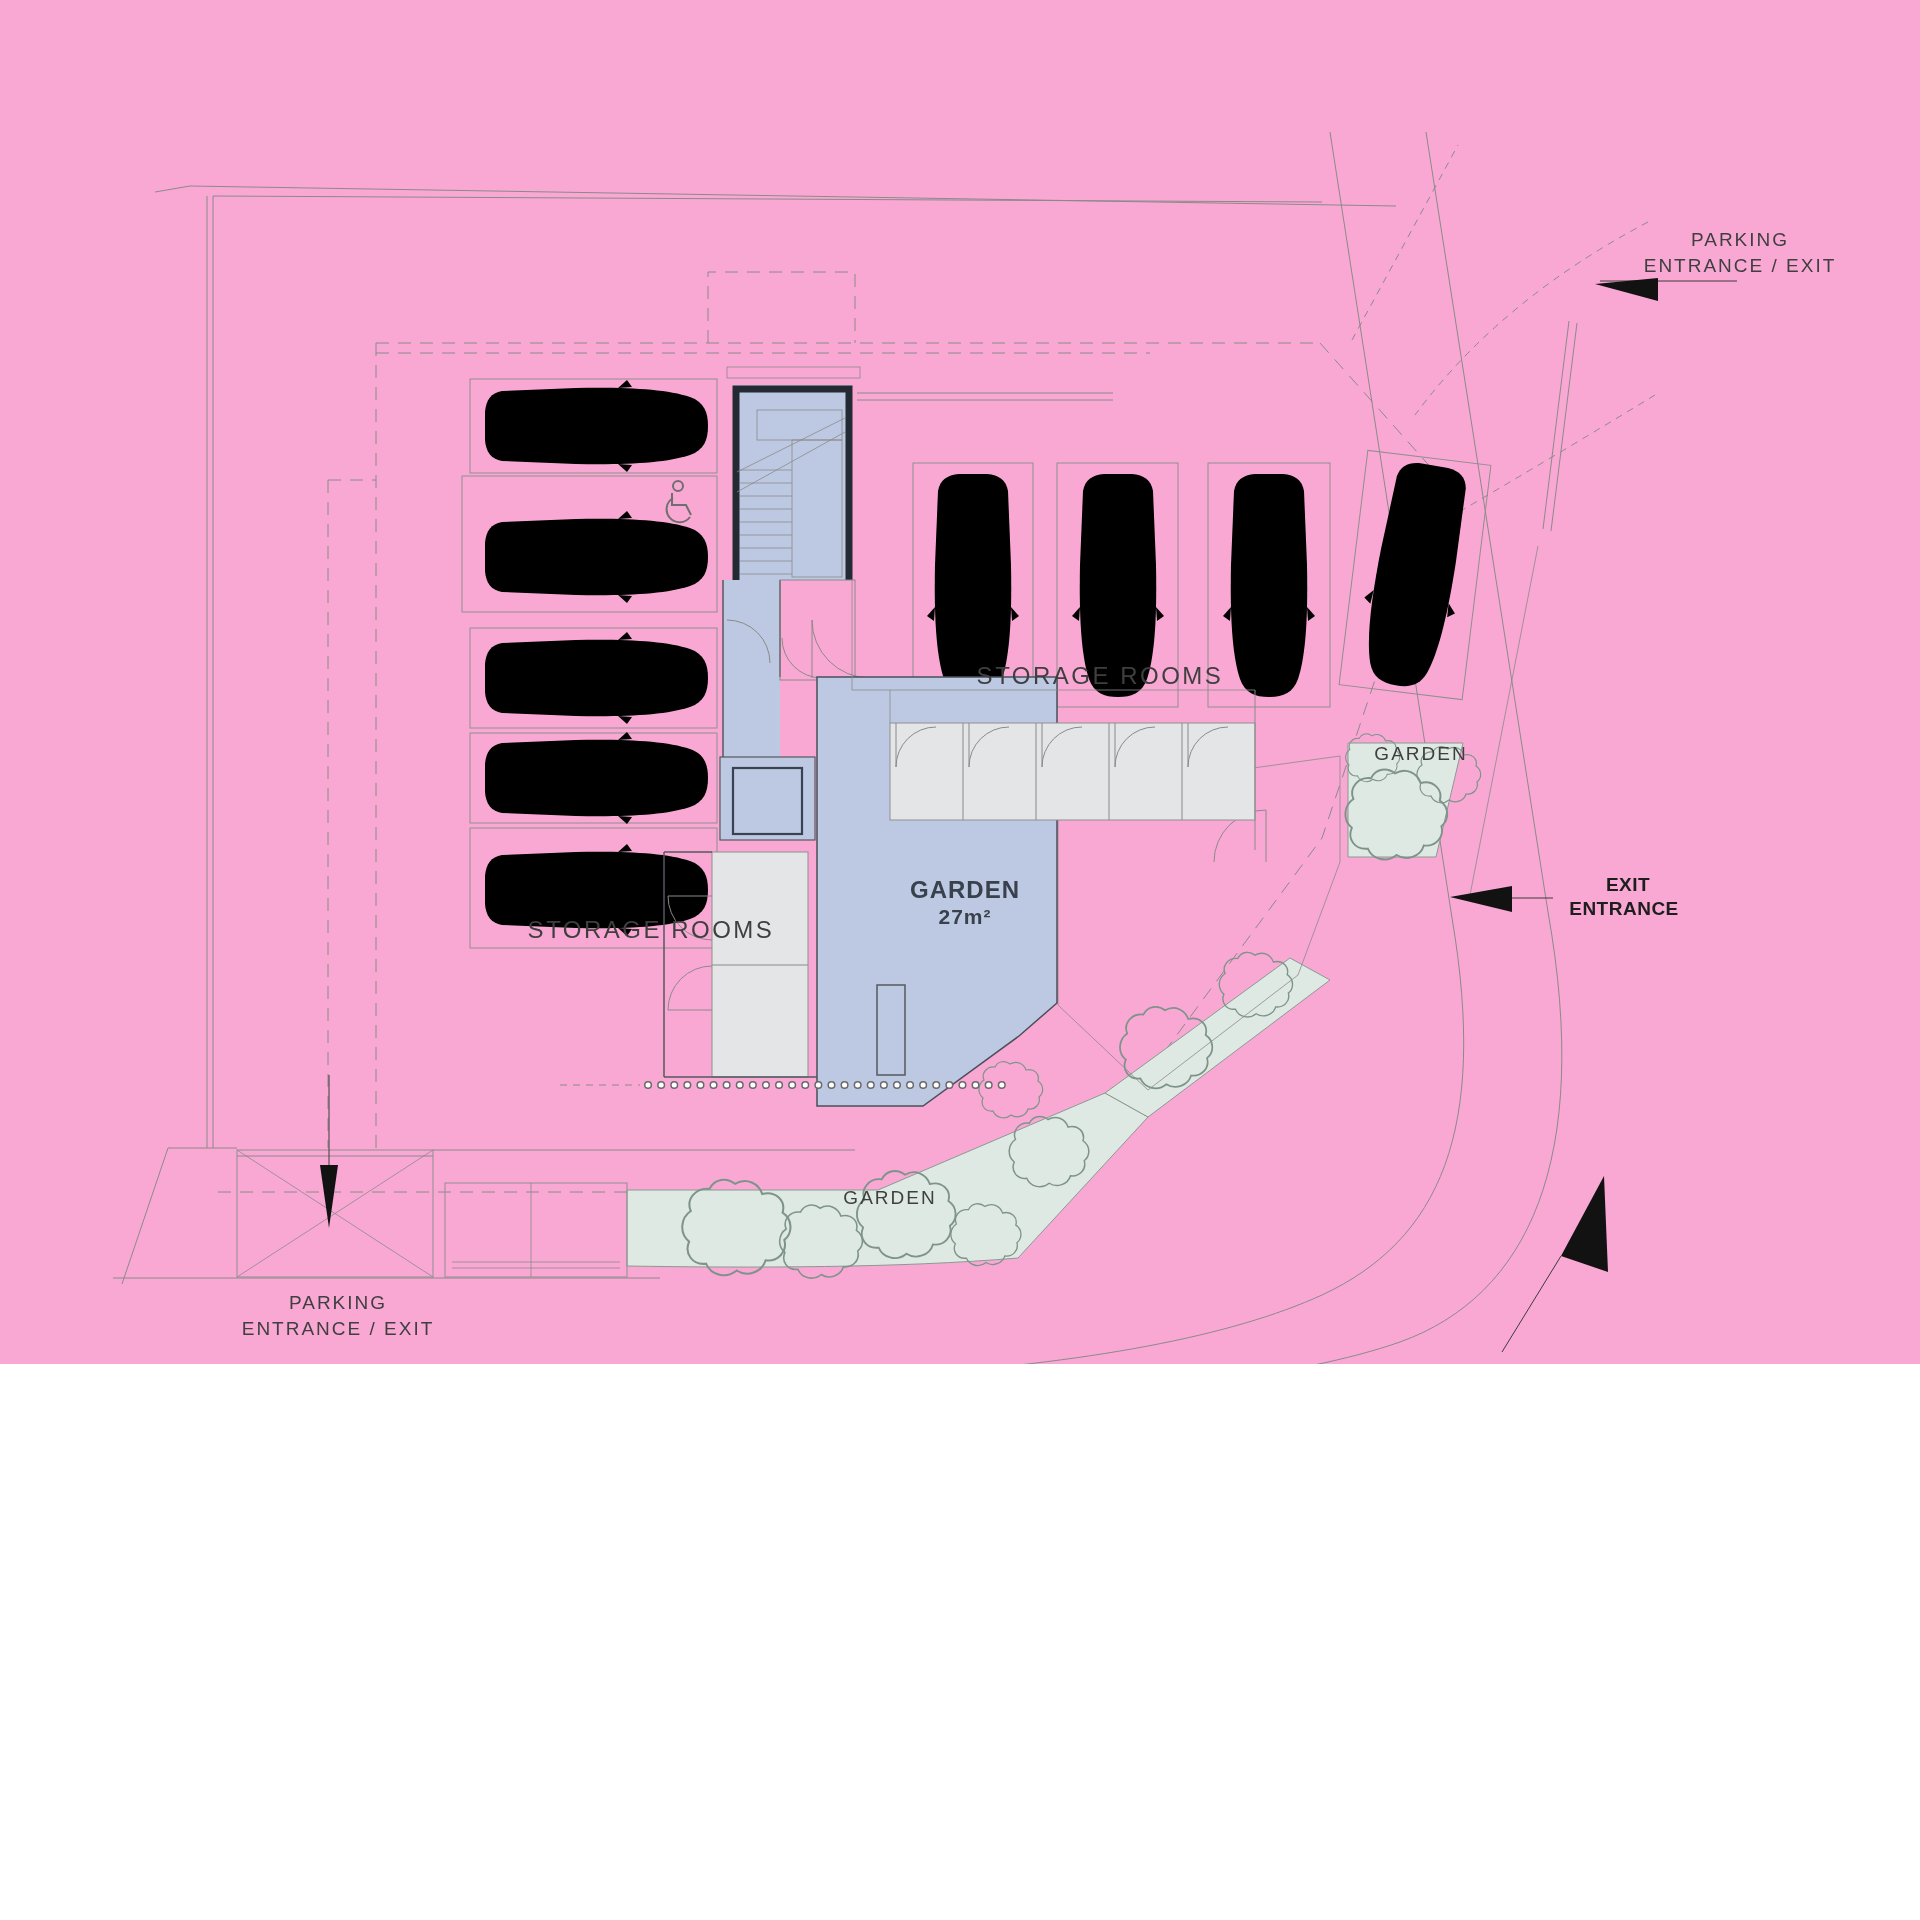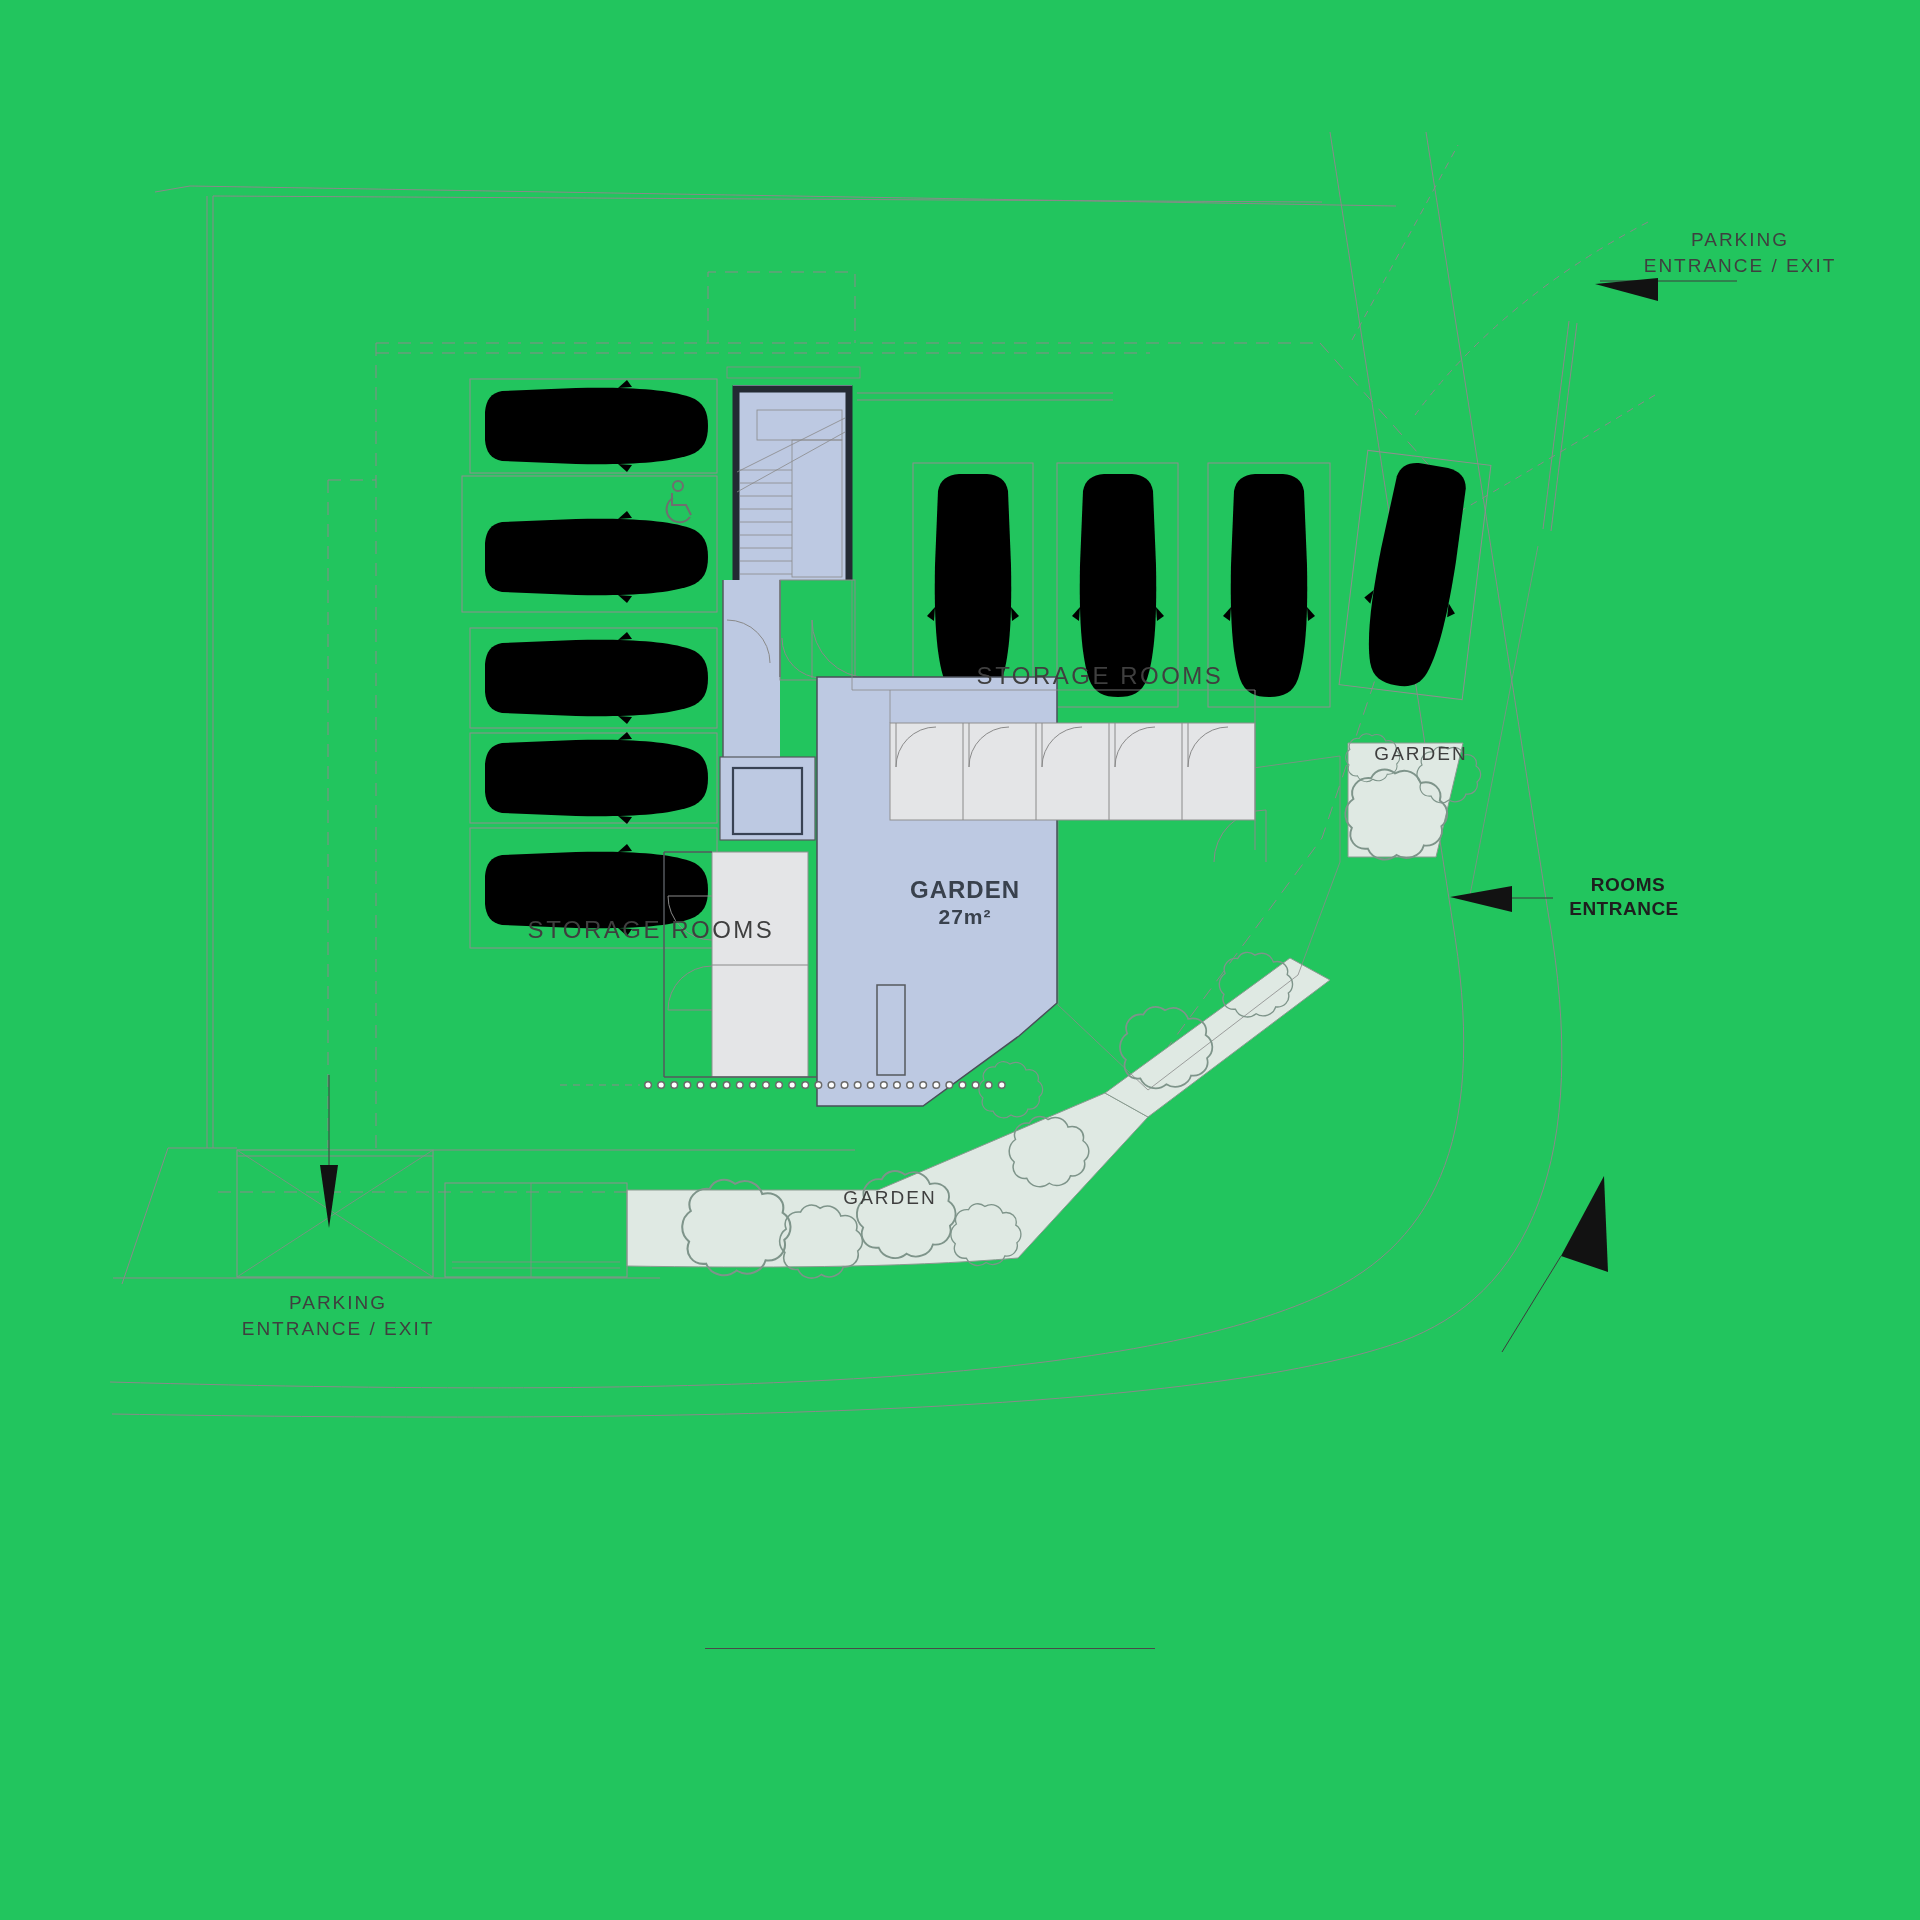--- a/index.html
+++ b/index.html
@@ -1,16 +1,16 @@
 <!DOCTYPE html>
 <html style="--lobby-fill: #bdc9e2; --core-wall: #232a33; --storage-fill: #e4e5e7; --garden-fill: #dfe9e3; --garden-dot: #63806f; --line: #8a8a8a; --line-dark: #55595e; --text: #3f3f3f; --text-dark: #1e1e1e; --accent-black: #121212;"><head>
 <meta charset="utf-8">
 <style>
   html,body{margin:0;padding:0;background:#fff;}
-  .canvas{position:relative;width:1920px;height:1920px;background:#22c55e;overflow:hidden;
+  .canvas{position:relative;width:1920px;height:1364px;background:#f9a8d4;overflow:hidden;
           font-family:"Liberation Sans",sans-serif;}
   svg{position:absolute;left:0;top:0;}
 
   
   .thin{stroke:var(--line);stroke-width:1;fill:none;}
   .thinner{stroke:var(--line);stroke-width:.8;fill:none;}
   .wall{stroke:var(--line-dark);stroke-width:1.5;fill:none;}
   .dashed{stroke:var(--line);stroke-width:1;fill:none;stroke-dasharray:13 9;}
   .dashedS{stroke:var(--line);stroke-width:1;fill:none;stroke-dasharray:7 6;}
   .blue{fill:var(--lobby-fill);}
@@ -310,21 +310,21 @@
   </g>
   <g>
     <polygon class="black" points="1604,1176 1561,1256 1608,1272"></polygon>
     <path class="arrline" d="M 1561,1256 L 1502,1352"></path>
   </g>
 </svg>
 
 <div class="lbl lblS" style="left:1740px;top:240px;">PARKING</div>
 <div class="lbl lblS" style="left:1740px;top:266px;">ENTRANCE / EXIT</div>
 
-<div class="lbl lblB" style="left:1628px;top:885px;">ROOMS</div>
+<div class="lbl lblB" style="left:1628px;top:885px;">EXIT</div>
 <div class="lbl lblB" style="left:1624px;top:909px;text-align:center;">ENTRANCE</div>
 
 <div class="lbl" style="left:651px;top:930px;">STORAGE ROOMS</div>
 <div class="lbl" style="left:1100px;top:676px;">STORAGE ROOMS</div>
 
 <div class="lbl lblS" style="left:1421px;top:754px;">GARDEN</div>
 <div class="lbl lblS" style="left:890px;top:1198px;">GARDEN</div>
 
 <div class="lbl lobbyName" style="left:965px;top:890px;">GARDEN</div>
 <div class="lbl lobbyArea" style="left:965px;top:917px;">27m²</div>

